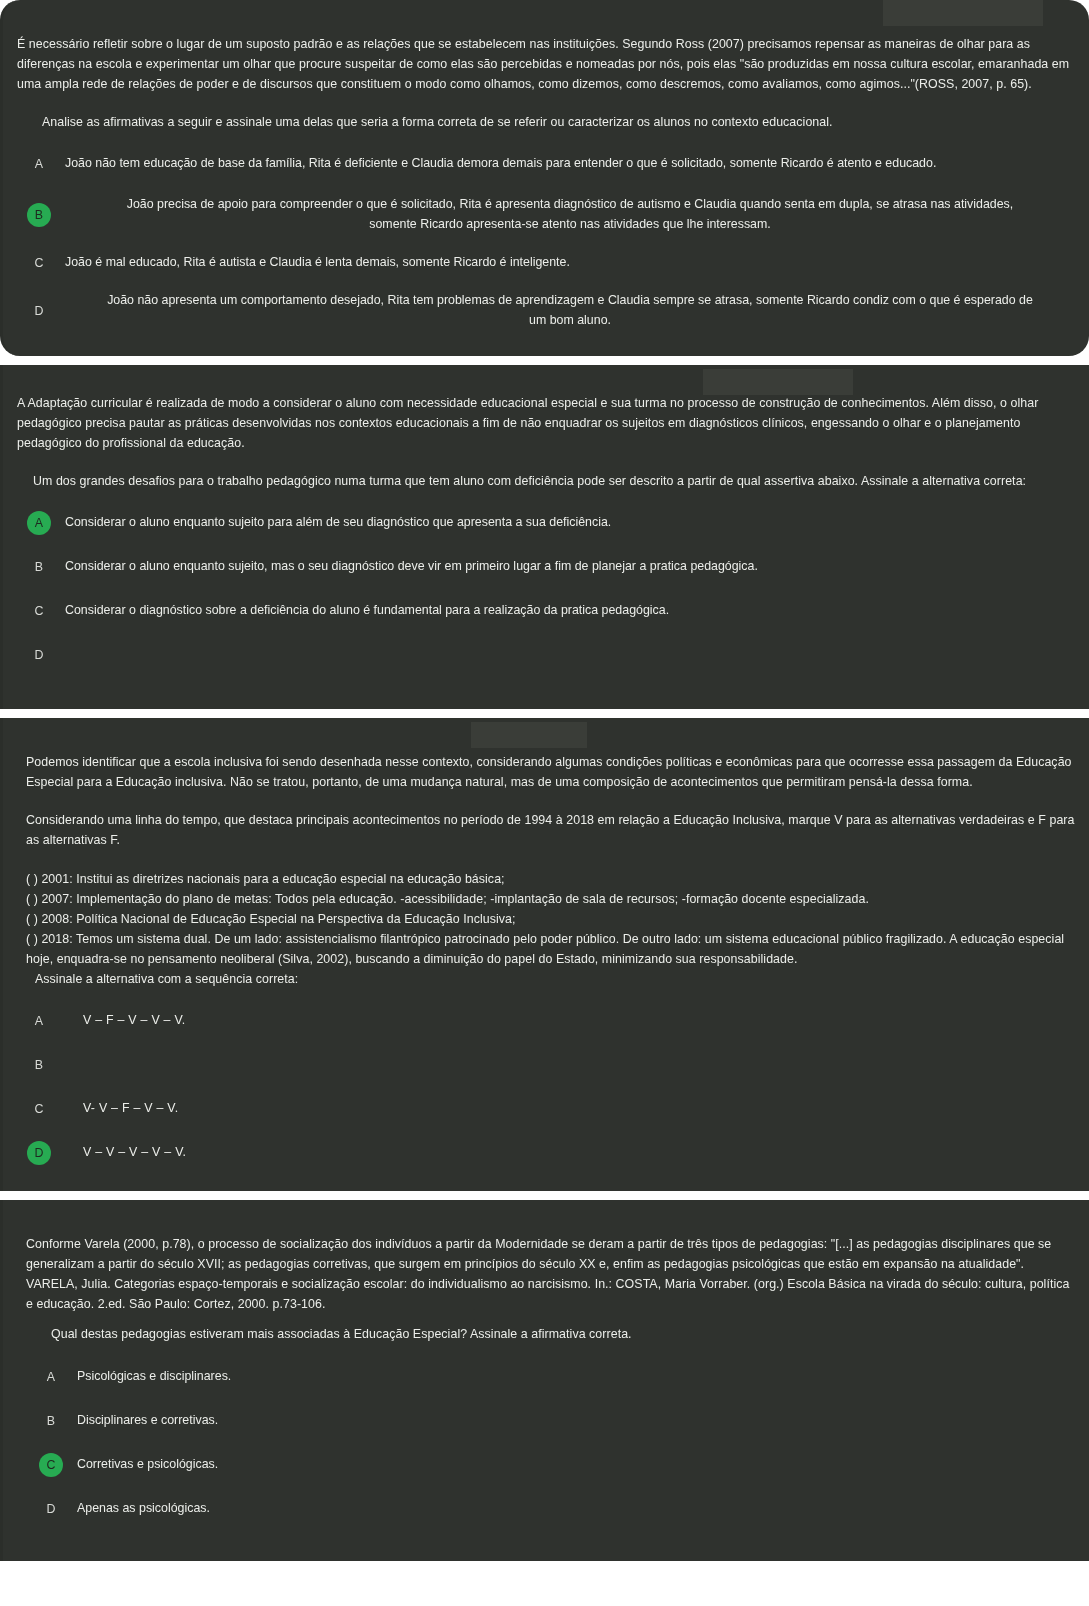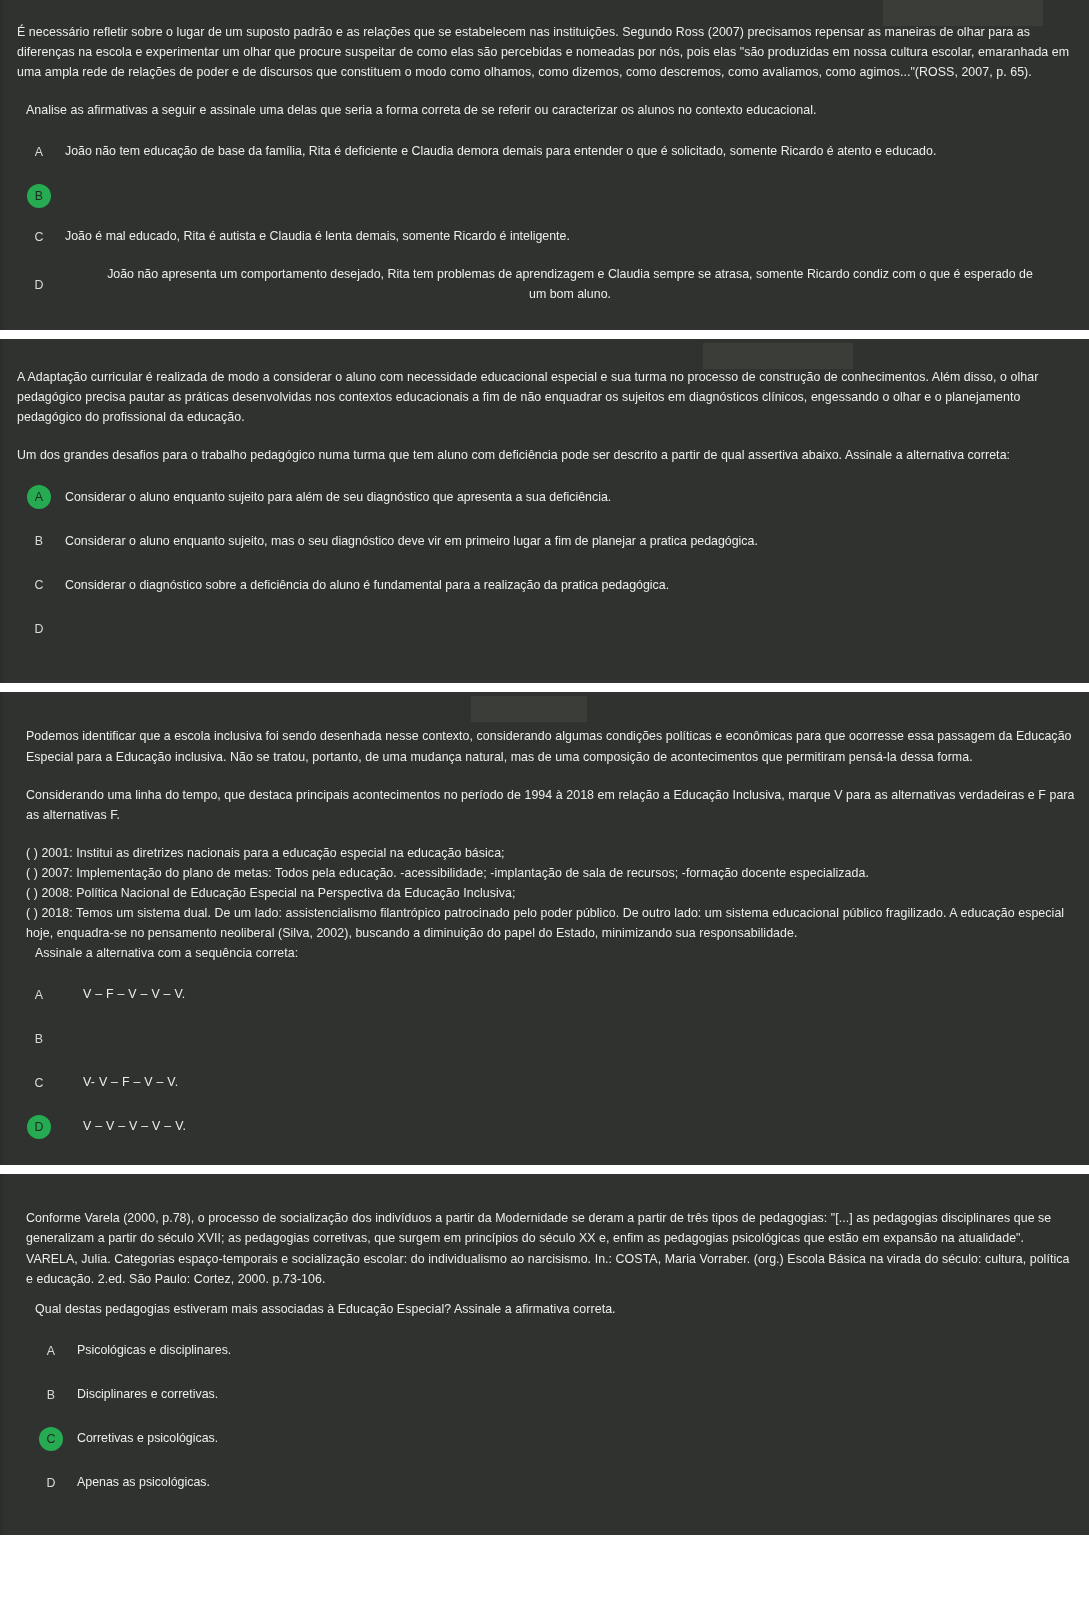--- a/index.html
+++ b/index.html
@@ -21,41 +21,41 @@
   }
   .qcard {
     background: #2f322e;
     color: #e9eae8;
     position: relative;
     padding: 14px 14px 16px 14px;
     box-sizing: border-box;
     border-left: 3px solid #2b2e2a;
     overflow: hidden;
   }
-  .qcard.first { padding-top: 4px; }
+  .qcard.first { padding-top: 16px; border-radius: 20px; }
   
   .watermark {
     position: absolute;
     top: 0;
     height: 26px;
     background: #3a3d38;
     pointer-events: none;
   }
   .wm-a { right: 46px; width: 160px; top: 0; }
   .wm-b { right: 236px; width: 150px; top: 4px; }
   .wm-c { left: 468px; width: 116px; top: 4px; }
 
   p.para {
     margin: 0 0 10px 0;
     font-size: 12.4px;
     line-height: 1.62;
     letter-spacing: 0.005em;
     color: #eceeea;
   }
-  p.para.tight { margin-bottom: 0; }
+  p.para.tight { margin-bottom: 0; margin-left: 16px; }
   p.para.indent { padding-left: 9px; }
   p.para.list { margin: 0; }
   .spacer-sm { height: 8px; }
 
   .options {
     margin-top: 10px;
     display: flex;
     flex-direction: column;
   }
   .option {
@@ -102,20 +102,21 @@
     <p class="para">É necessário refletir sobre o lugar de um suposto padrão e as relações que se estabelecem nas instituições. Segundo Ross (2007) precisamos repensar as maneiras de olhar para as diferenças na escola e experimentar um olhar que procure suspeitar de como elas são percebidas e nomeadas por nós, pois elas "são produzidas em nossa cultura escolar, emaranhada em uma ampla rede de relações de poder e de discursos que constituem o modo como olhamos, como dizemos, como descremos, como avaliamos, como agimos..."(ROSS, 2007, p. 65).</p>
     <div class="spacer-sm"></div>
     <p class="para indent tight">Analise as afirmativas a seguir e assinale uma delas que seria a forma correta de se referir ou caracterizar os alunos no contexto educacional.</p>
     <div class="options">
       <div class="option tallgap">
         <span class="opt-key">A</span>
         <span class="opt-text">João não tem educação de base da família, Rita é deficiente e Claudia demora demais para entender o que é solicitado, somente Ricardo é atento e educado.</span>
       </div>
       <div class="option tallgap">
         <span class="opt-key selected">B</span>
+        <span class="opt-text center">João precisa de apoio para compreender o que é solicitado, Rita é apresenta diagnóstico de autismo e Claudia quando senta em dupla, se atrasa nas atividades, somente Ricardo apresenta-se atento nas atividades que lhe interessam.</span>
       </div>
       <div class="option">
         <span class="opt-key">C</span>
         <span class="opt-text">João é mal educado, Rita é autista e Claudia é lenta demais, somente Ricardo é inteligente.</span>
       </div>
       <div class="option tallgap">
         <span class="opt-key">D</span>
         <span class="opt-text center">João não apresenta um comportamento desejado, Rita tem problemas de aprendizagem e Claudia sempre se atrasa, somente Ricardo condiz com o que é esperado de um bom aluno.</span>
       </div>
     </div>

